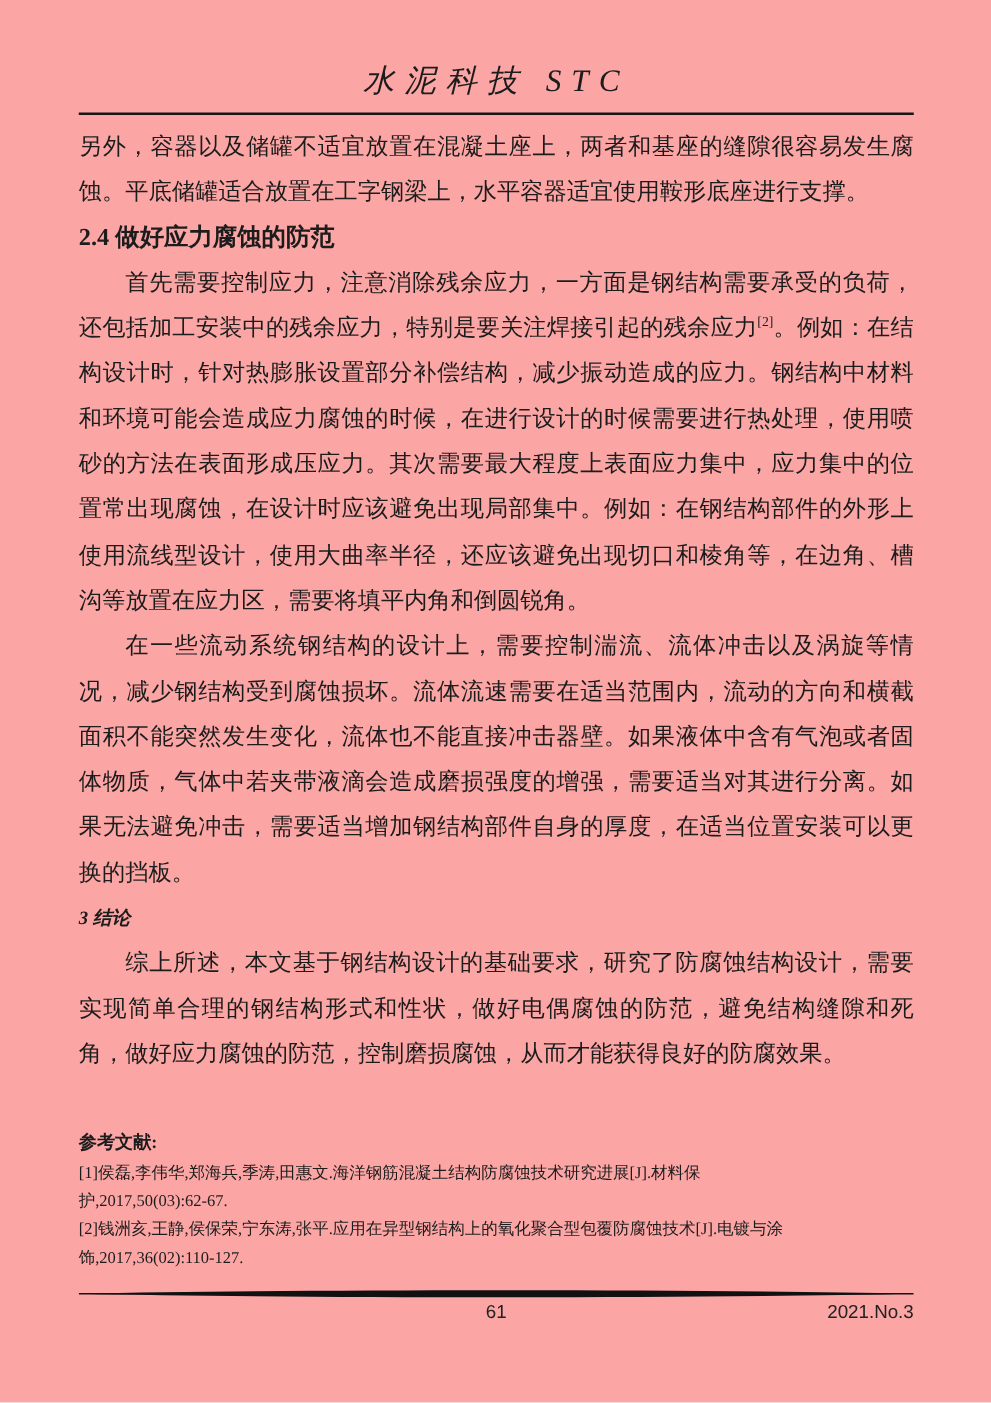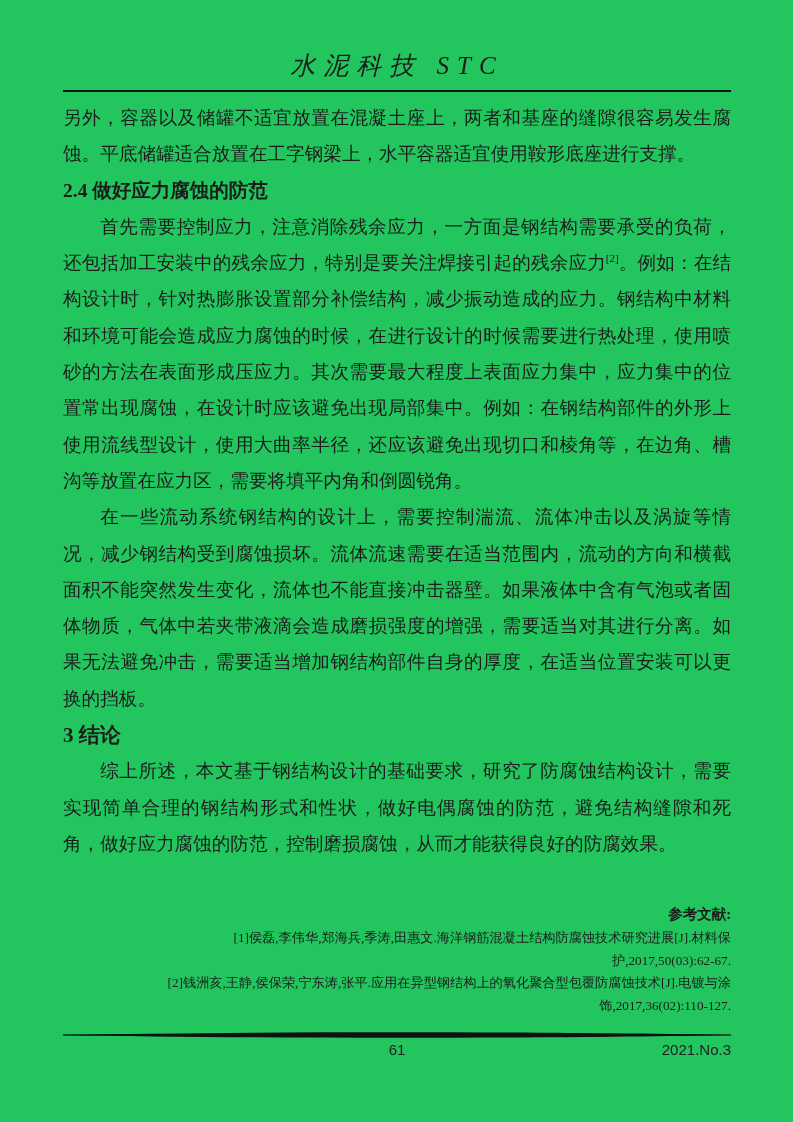--- a/index.html
+++ b/index.html
@@ -4,21 +4,21 @@
 <style>
   html, body {
     margin: 0;
     padding: 0;
     background: #ffffff;
   }
   .page {
     position: relative;
     width: 793px;
     height: 1122px;
-    background: #22c55e;
+    background: #fca5a5;
     color: #1c1c1c;
     font-family: "Liberation Serif", "DejaVu Serif", serif;
     overflow: hidden;
   }
   .content {
     position: absolute;
     left: 63px;
     top: 0;
     width: 668px;
   }
@@ -51,32 +51,33 @@
   }
   .sec-heading {
     margin: 0;
     font-size: 19.5px;
     font-weight: 700;
     line-height: 36.3px;
     text-align: left;
     text-indent: 0;
   }
   .sec-heading.lvl1 {
-    font-size: 21px;
+    font-size: 15px;
+    font-style: italic;
   }
   sup.cite {
     font-size: 11px;
     line-height: 0;
     vertical-align: super;
   }
   .references {
     margin-top: 40px;
     font-size: 13.2px;
     line-height: 22.6px;
-    text-align: right;
+    text-align: left;
   }
   .ref-label {
     font-weight: 700;
     font-size: 14.5px;
     line-height: 25px;
   }
   .ref-line {
     white-space: nowrap;
   }
   .footer {

